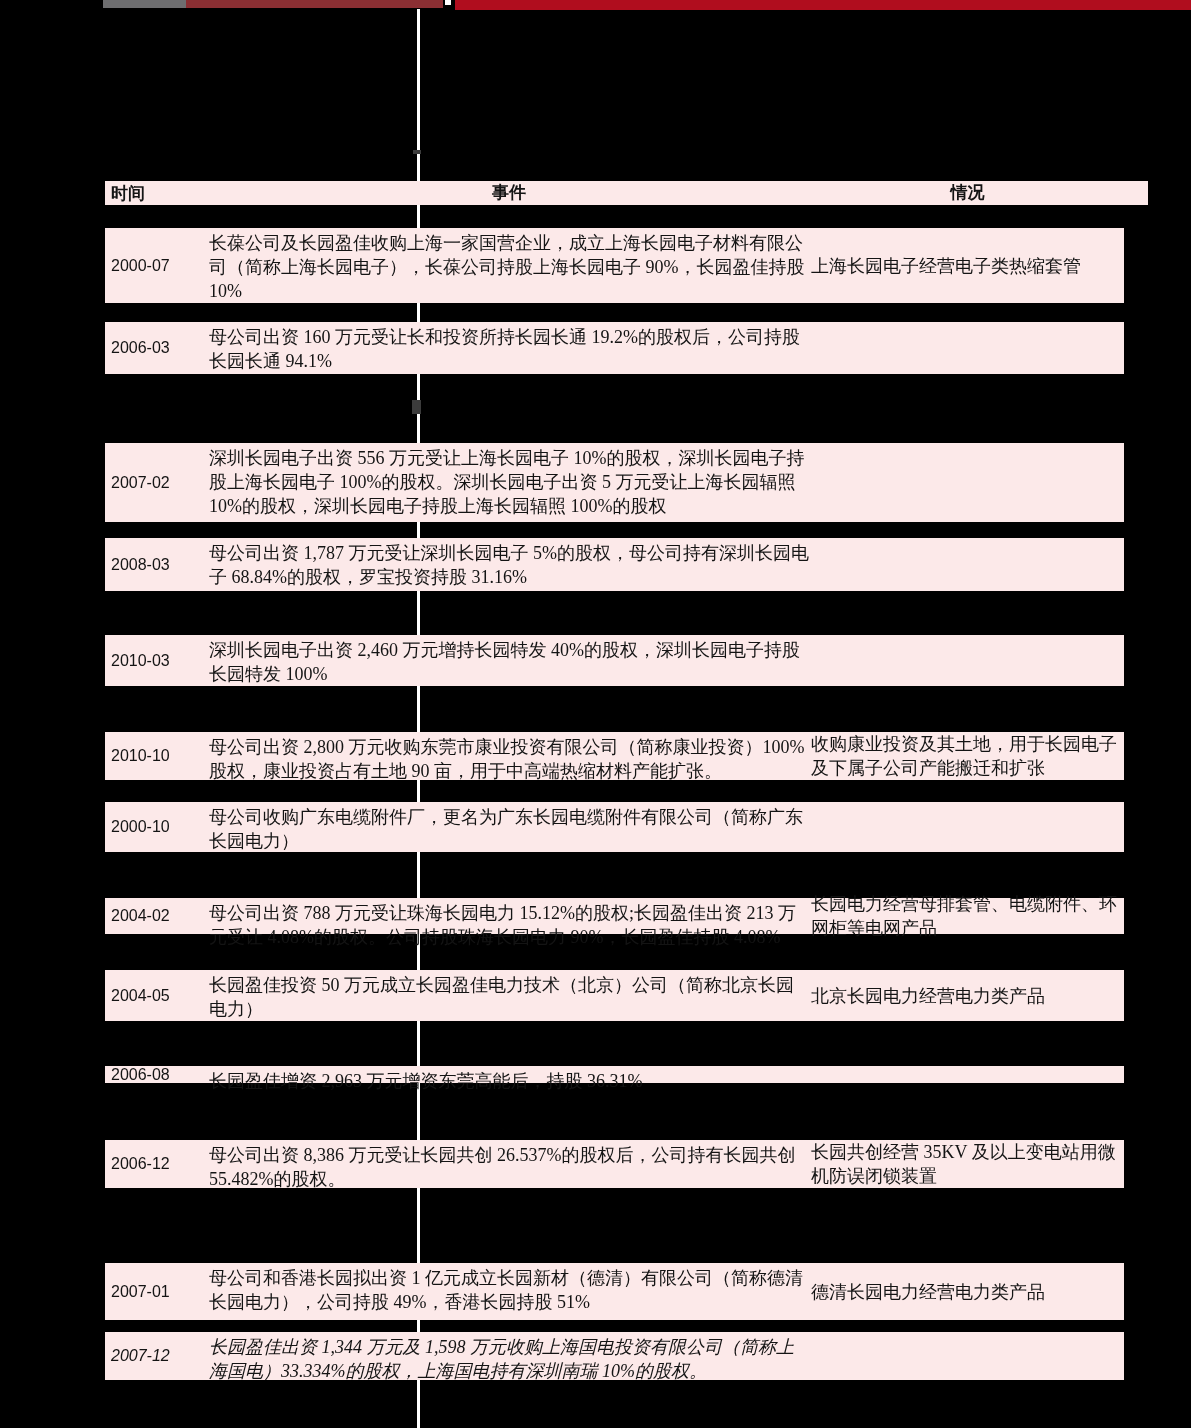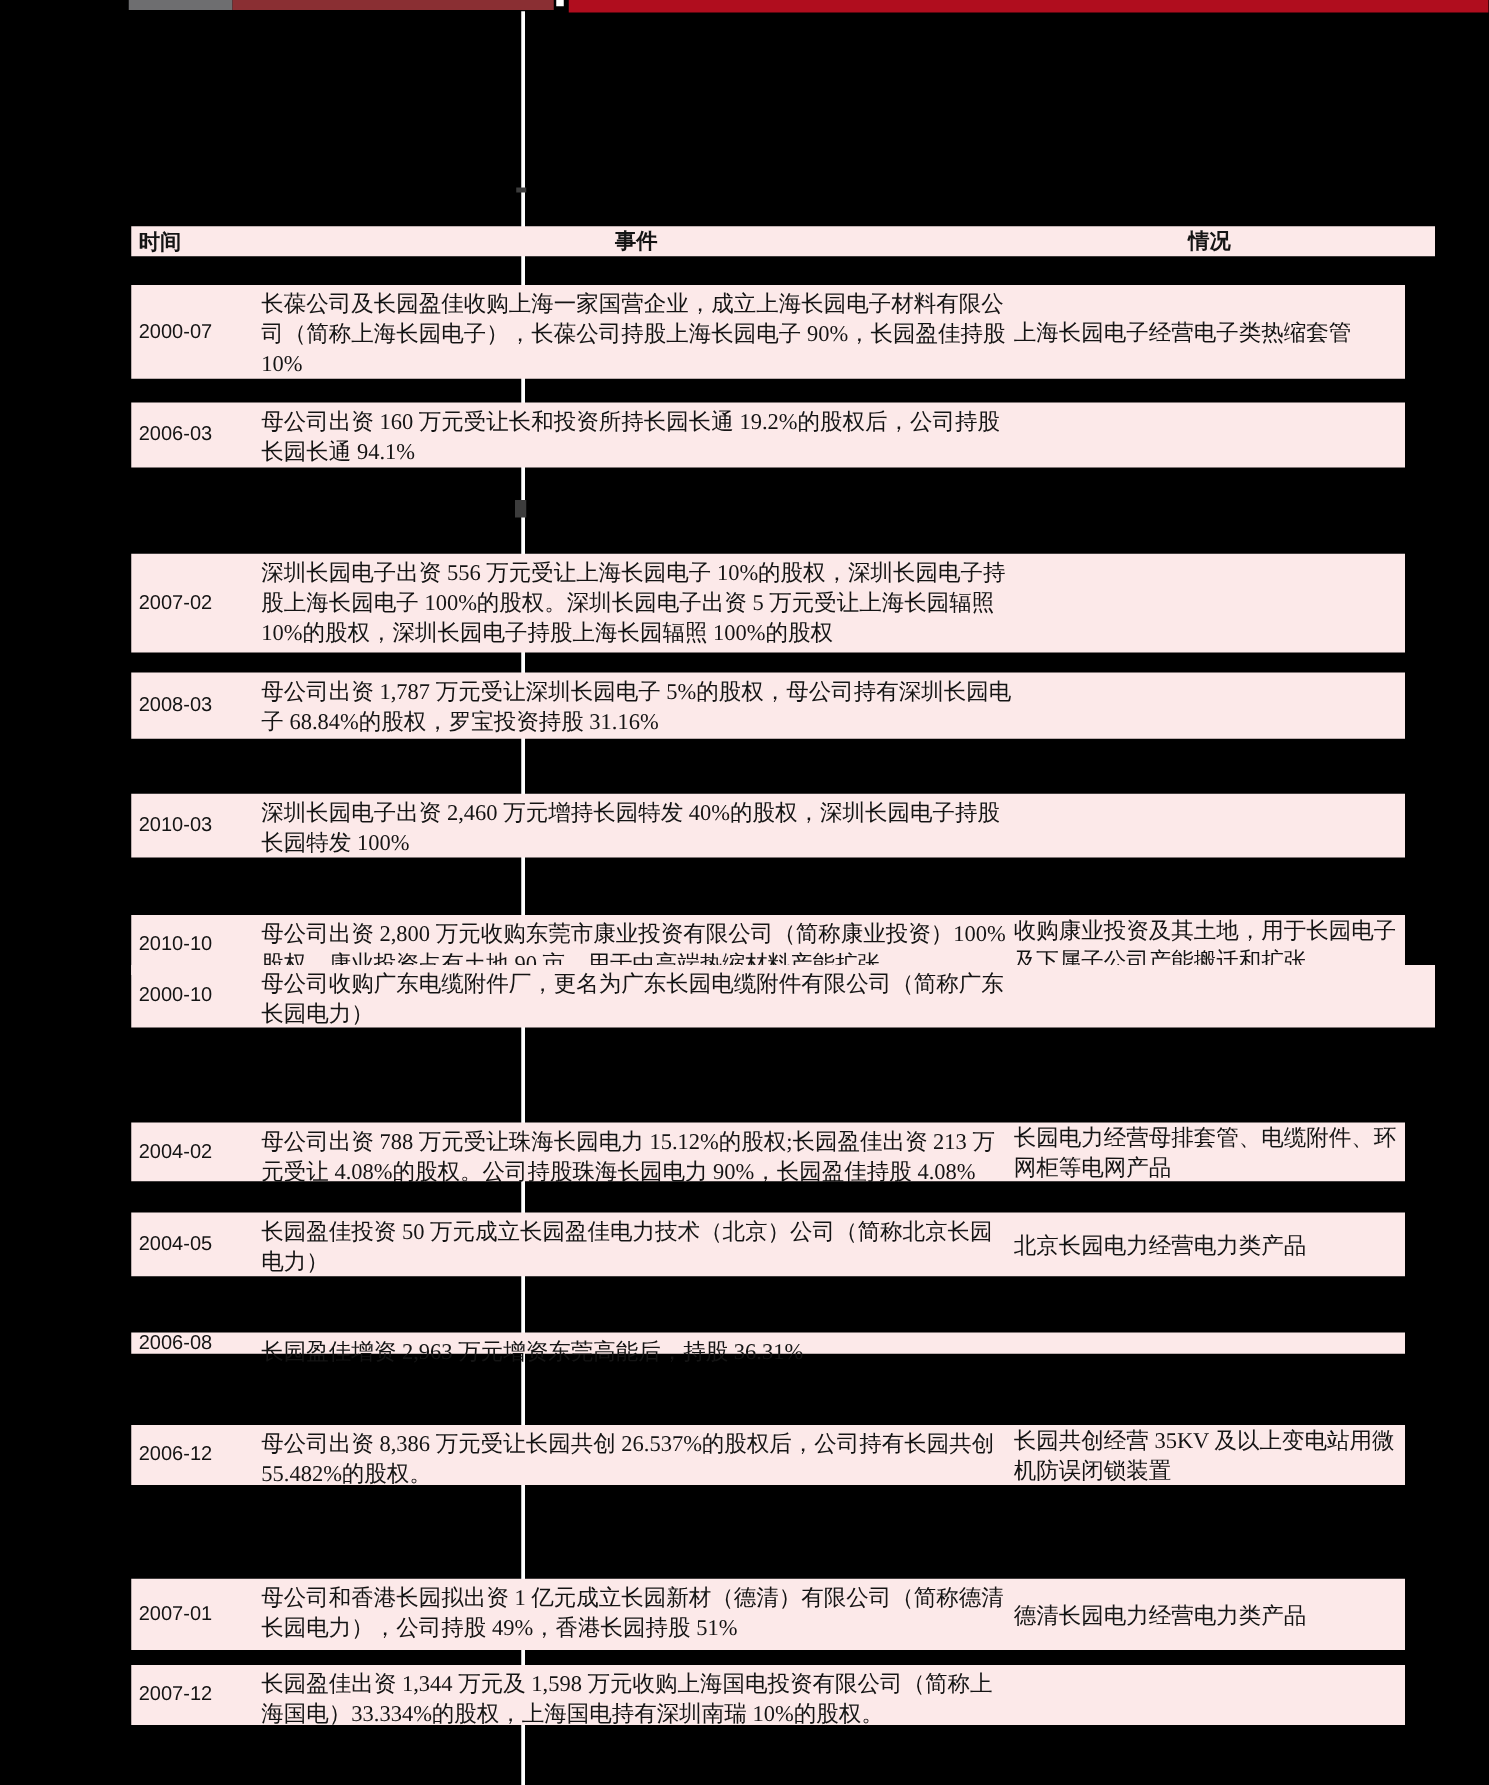--- a/index.html
+++ b/index.html
@@ -21,27 +21,27 @@
   .a3{left:411px;top:1305px;width:8px;height:10px;}
   
   .row{position:absolute;left:105px;width:1019px;background:#fce9e9;z-index:2;}
   .hdr{top:181px;height:24px;font-weight:bold;padding-left:24px;}
   .r0{top:228px;height:75px;}
   .r1{top:322px;height:52px;}
   .r2{top:443px;height:79px;}
   .r3{top:538px;height:53px;}
   .r4{top:635px;height:51px;}
   .r5{top:732px;height:48px;}
-  .r6{top:772px;height:50px;padding-left:24px;}
-  .r7{top:898px;height:47px;}
+  .r6{top:802px;height:50px;}
+  .r7{top:898px;height:36px;}
   .r8{top:970px;height:51px;}
   .r9{top:1066px;height:17px;}
   .r10{top:1140px;height:48px;}
   .r11{top:1235px;height:57px;margin-top:28px;}
-  .r12{top:1332px;height:48px;}
+  .r12{top:1332px;height:48px;font-style:italic;}
   .cell{position:absolute;top:0;bottom:0;}
   .c-date{left:0;width:100px;padding-left:6px;display:flex;align-items:center;
           font-family:"Liberation Sans","DejaVu Sans",sans-serif;font-size:16px;}
   .c-event{left:104px;width:600px;padding-top:3px;font-size:18px;line-height:24px;}
   .c-sit{left:706px;width:313px;display:flex;align-items:center;font-size:18px;line-height:24px;}
   .hdr .c-event,.hdr .c-sit{display:flex;align-items:center;justify-content:center;
           padding-top:0;font-size:17px;}
   .hdr .c-date{font-family:"Liberation Serif","DejaVu Serif",serif;font-size:17px;}
 </style>
 </head>

